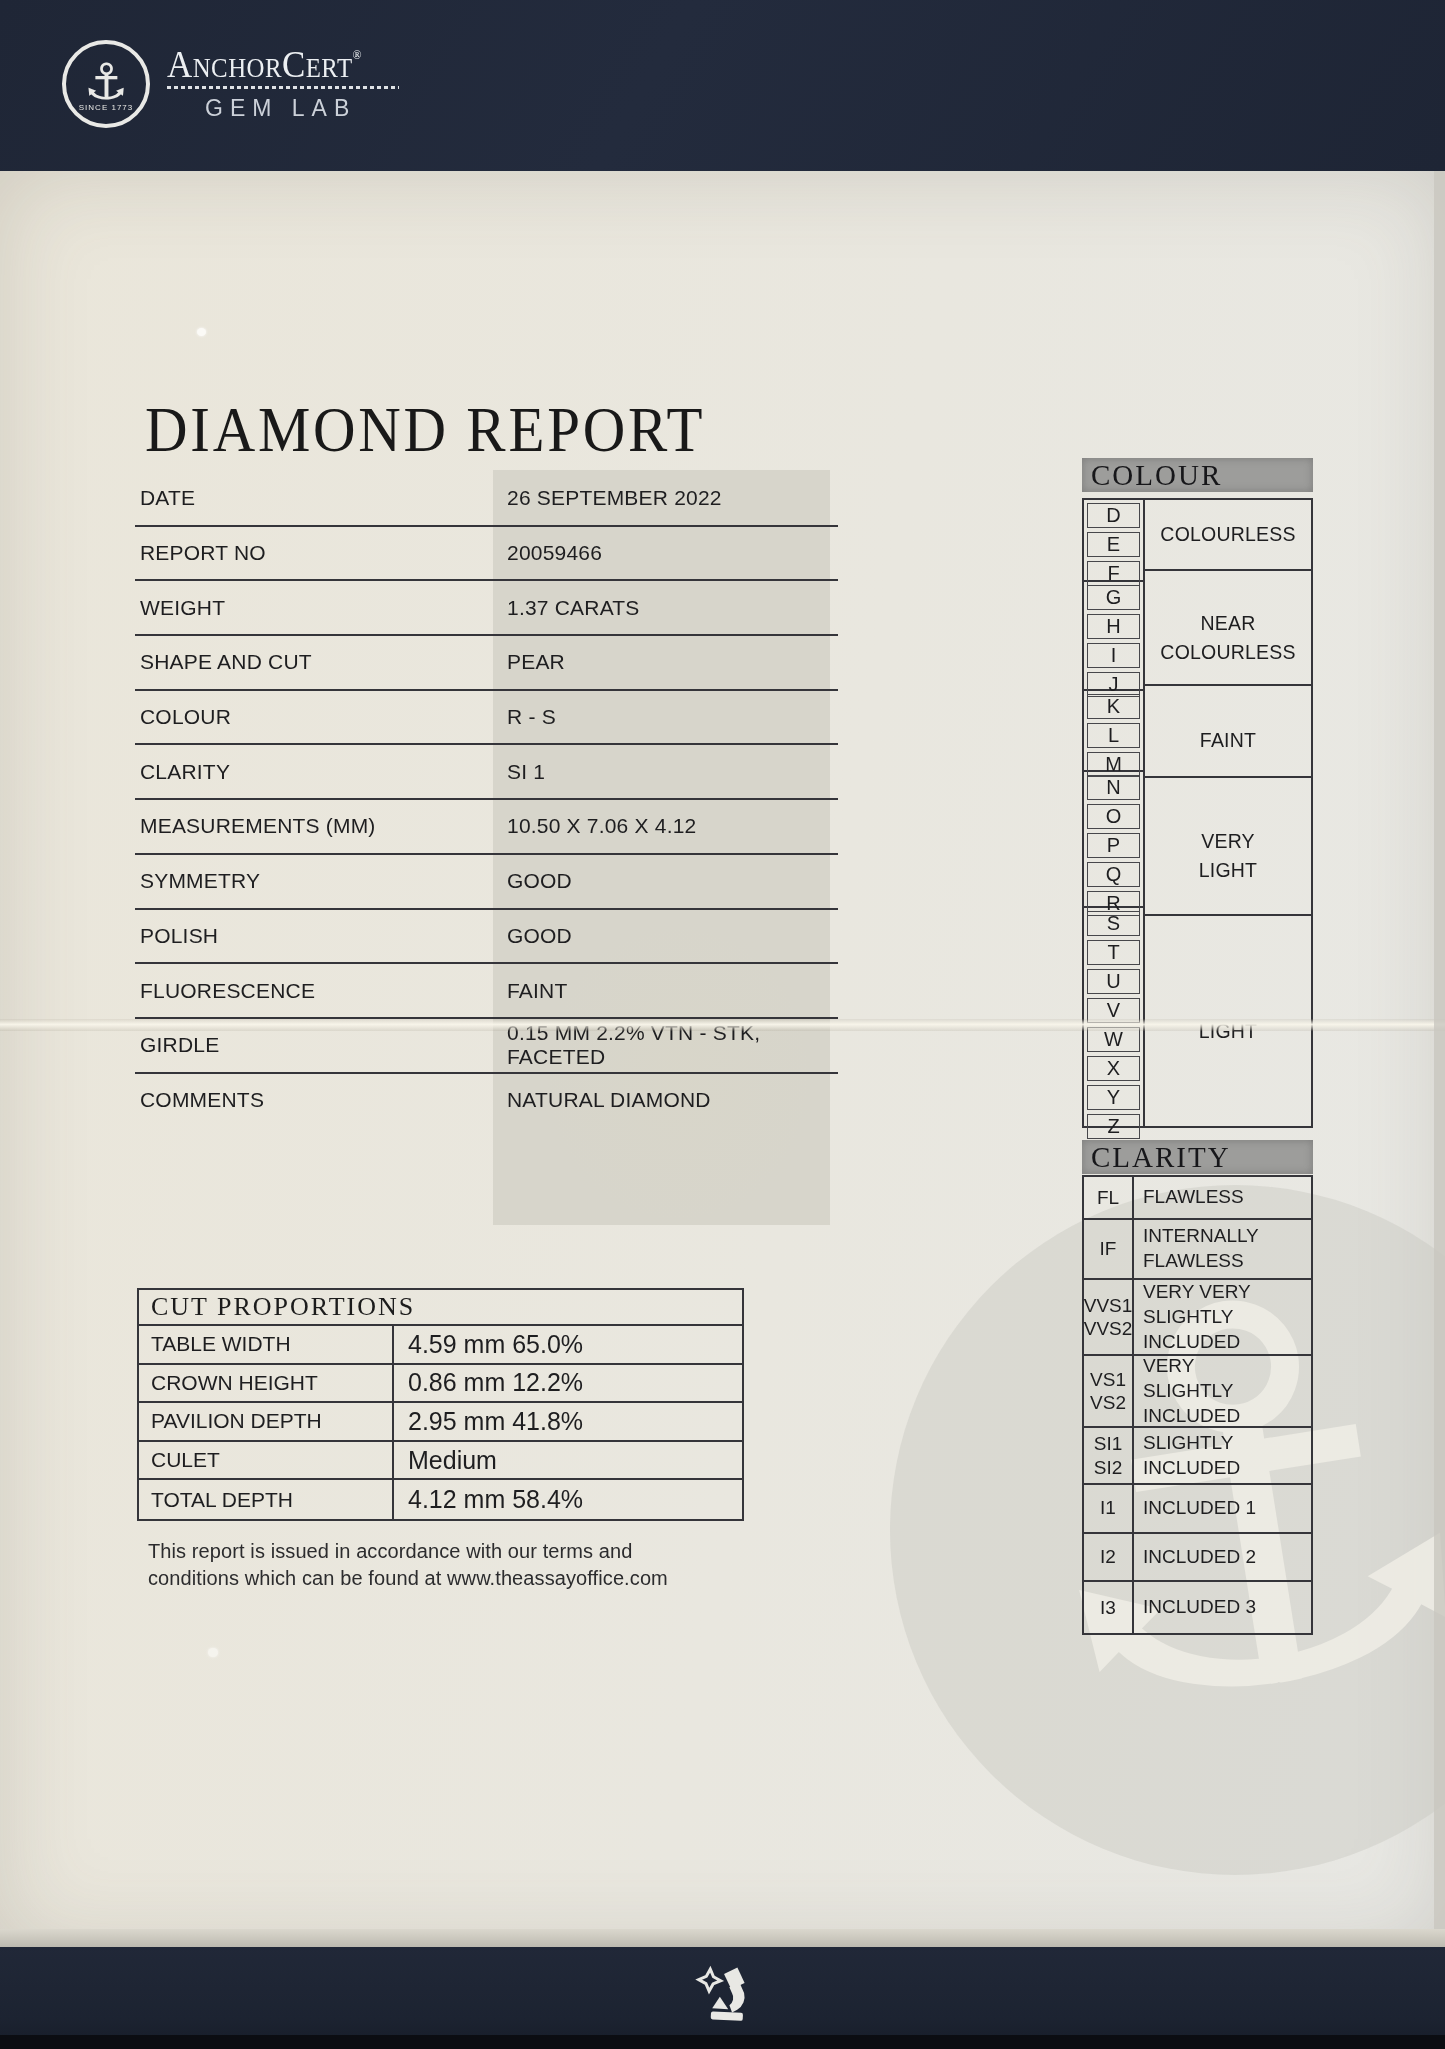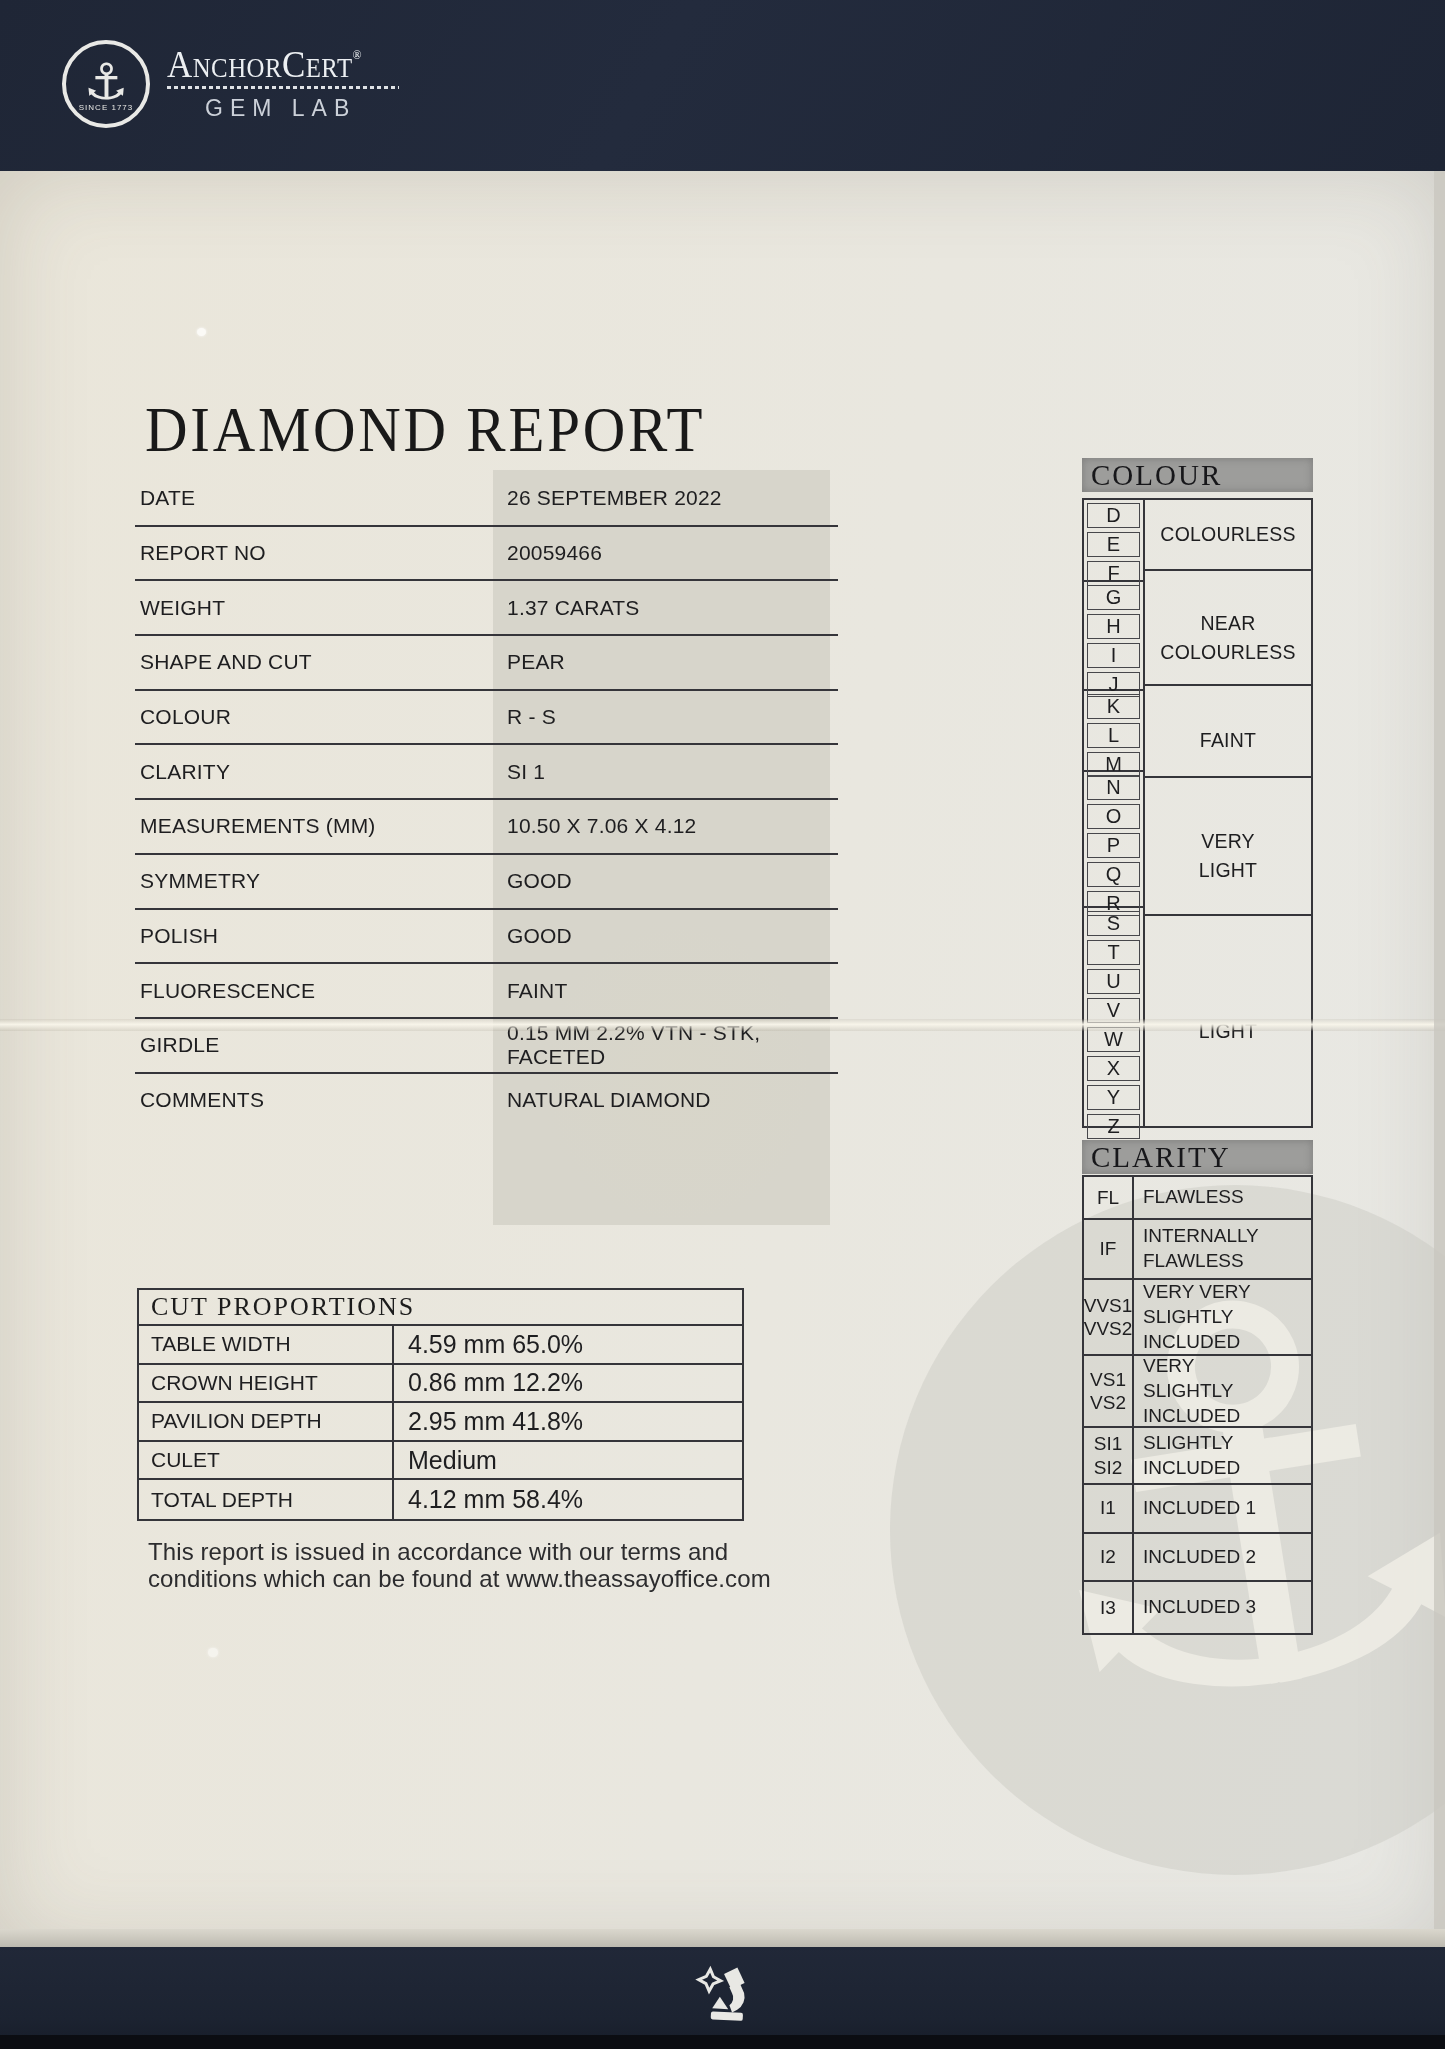--- a/index.html
+++ b/index.html
@@ -99,21 +99,21 @@
   .cut-head{height:36px;border-bottom:2px solid var(--line);box-sizing:border-box;
     display:flex;align-items:center;padding-left:12px;
     font-family:"Liberation Serif",serif;font-size:26px;letter-spacing:2px;color:#1c1c1c;}
   .cut-row{height:38.6px;display:flex;box-sizing:border-box;}
   .cut-row.lined{border-bottom:2px solid var(--line);}
   .cut-label{width:255px;border-right:2px solid var(--line);box-sizing:border-box;
     display:flex;align-items:center;padding-left:12px;font-size:21px;}
   .cut-value{flex:1;display:flex;align-items:center;padding-left:14px;font-size:25px;}
 
   
-  .footnote{left:148px;top:1538px;font-size:24px;line-height:27px;color:#2c2c2e;letter-spacing:.1px;}
+  .footnote{left:148px;top:1538px;font-size:20px;line-height:27px;color:#2c2c2e;letter-spacing:.1px;}
 
   
   .band-bottom{left:0;top:1947px;width:1445px;height:102px;
     background:linear-gradient(180deg,#212838 0%,#1c2331 70%,#161c28 100%);
     display:flex;align-items:center;}
   .scope-icon{position:absolute;left:692px;top:1963px;}
   .photo-strip{left:0;top:2035px;width:1445px;height:14px;background:#0b0d12;}
 </style>
 </head>
 <body style="--navy: #222a3a; --paper: #e9e6dc; --paper_edge: #c9c7bf; --shade: #d7d5cb; --bar: #9d9d9b; --ink: #1e1e20; --line: #35353a; --watermark: #c6c5be;">

